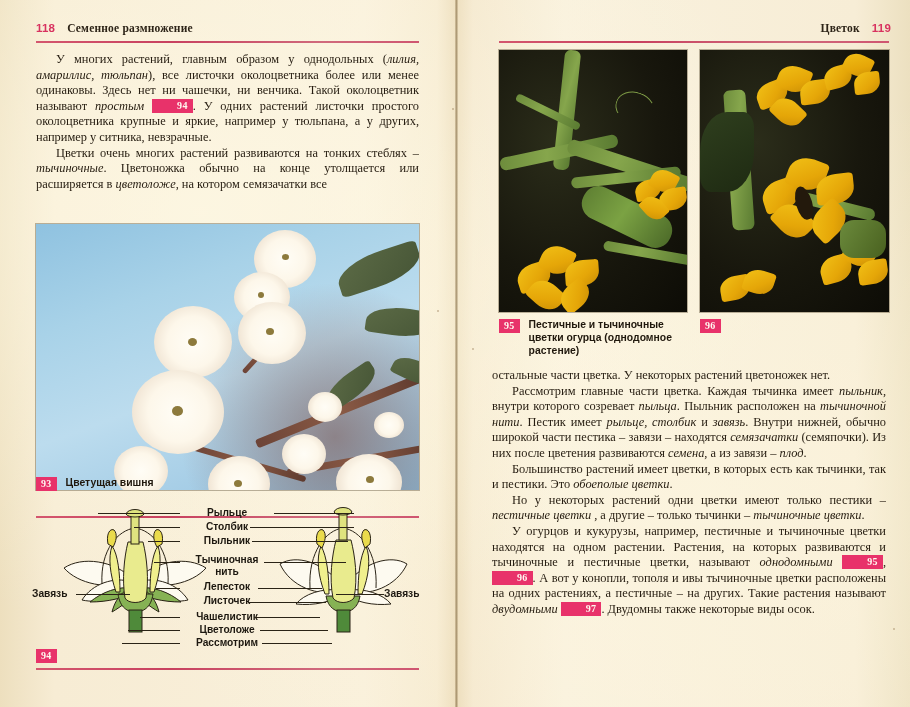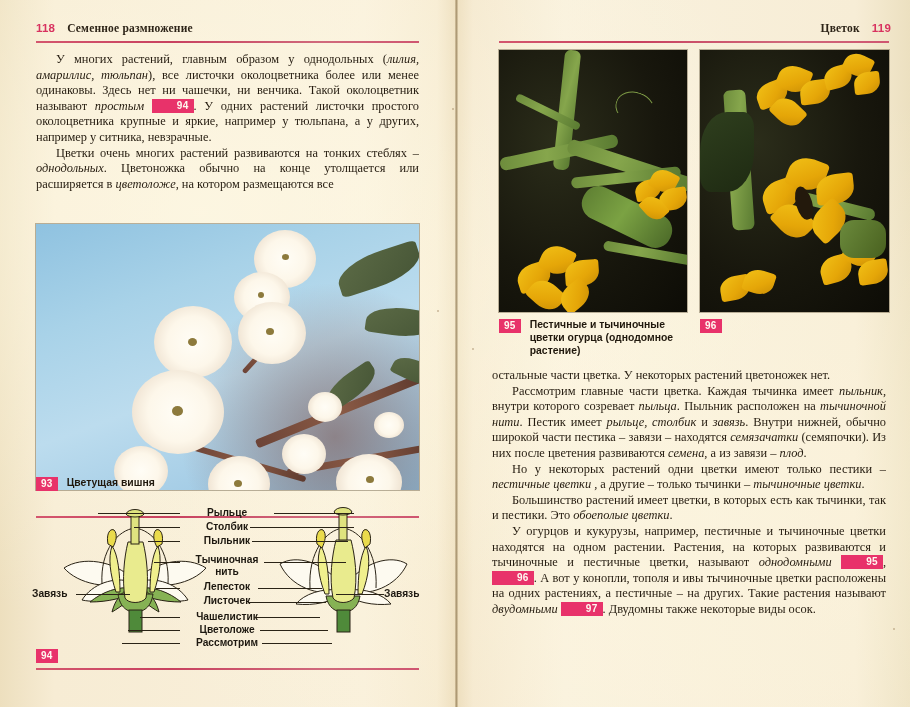--- a/index.html
+++ b/index.html
@@ -31,21 +31,21 @@
   .rule{position:absolute;height:1.6px;
     background:linear-gradient(90deg,#d4566e,#c8415f 35%,#d06a7c 75%,#cf5570);}
 
   
   .col{position:absolute;font-size:12.4px;line-height:15.6px;color:#251c10;
     text-align:justify;}
   .col p{margin:0;text-indent:20px;}
   .col p.noind{text-indent:0;}
   .it{font-style:italic;}
   .badge{display:inline-block;background:#e8326a;color:#fff8f0;
-    font-family:Liberation Sans, sans-serif;font-weight:bold;
+    font-family:Liberation Serif, serif;font-weight:bold;
     font-size:10px;line-height:12px;padding:1px 5px 1px 5px;
     vertical-align:1px;letter-spacing:.3px;}
 
   
   .figcap{display:flex;align-items:flex-start;gap:9px;}
   .figcap .badge{flex:none;margin-top:1px;}
   .capt{font-family:"Liberation Sans",sans-serif;font-weight:bold;
     font-size:10.4px;line-height:13px;color:#20180d;}
 
   
@@ -95,21 +95,21 @@
   <div class="page page-left">
 
     <div class="runhead" style="left:36px;top:22px;">
       <span class="folio">118</span>
       <span>Семенное размножение</span>
     </div>
     <div class="rule" style="left:36px;top:41px;width:383px;"></div>
 
     <div class="col" id="left-col" style="left:36px;top:52px;width:383px;">
         <p><span>У многих растений, главным образом у однодольных (</span><span class="it">лилия, амариллис, тюльпан</span><span>), все листочки околоцветника более или менее одинаковы. Здесь нет ни чашечки, ни венчика. Такой околоцветник называют </span><span class="it">простым</span><span> </span><span class="badge">94</span><span>. У одних растений листочки простого околоцветника крупные и яркие, например у тюльпана, а у других, например у ситника, невзрачные.</span></p>
-        <p><span>Цветки очень многих растений развиваются на тонких стеблях – </span><span class="it">однодольных</span><span>. Цветоножка обычно на конце утолщается или расширяется в </span><span class="it">цветоложе</span><span>, на котором размещаются все</span></p>
+        <p><span>Цветки очень многих растений развиваются на тонких стеблях – </span><span class="it">тычиночные</span><span>. Цветоножка обычно на конце утолщается или расширяется в </span><span class="it">цветоложе</span><span>, на котором семязачатки все</span></p>
       </div>
 
     <div class="photo cherry" style="left:36px;top:224px;width:383px;height:266px;">
       <div class="branch" style="left:214px;top:182px;width:180px;height:9px;transform:rotate(-22deg);"></div>
       <div class="branch" style="left:250px;top:232px;width:150px;height:7px;transform:rotate(-10deg);"></div>
       <div class="branch" style="left:152px;top:236px;width:120px;height:6px;transform:rotate(16deg);"></div>
       <div class="branch" style="left:196px;top:120px;width:70px;height:5px;transform:rotate(-48deg);"></div>
       <div class="leafd" style="left:300px;top:28px;width:86px;height:34px;transform:rotate(-18deg);"></div>
       <div class="leafd" style="left:330px;top:84px;width:70px;height:28px;transform:rotate(8deg);"></div>
       <div class="leafd" style="left:286px;top:150px;width:58px;height:24px;transform:rotate(-34deg);"></div>
@@ -306,22 +306,22 @@
       <span class="badge">95</span>
       <span class="capt">Пестичные и тычиночные цветки огурца (однодомное растение)</span>
     </div>
     <div class="figcap" style="position:absolute;left:236px;top:318px;width:189px;">
       <span class="badge">96</span>
     </div>
 
     <div class="col" id="right-col" style="left:28px;top:368px;width:394px;">
         <p class="noind"><span>остальные части цветка. У некоторых растений цветоножек нет.</span></p>
         <p><span>Рассмотрим главные части цветка. Каждая тычинка имеет </span><span class="it">пыльник</span><span>, внутри которого созревает </span><span class="it">пыльца</span><span>. Пыльник расположен на </span><span class="it">тычиночной нити</span><span>. Пестик имеет </span><span class="it">рыльце, столбик</span><span> и </span><span class="it">завязь</span><span>. Внутри нижней, обычно широкой части пестика – завязи – находятся </span><span class="it">семязачатки</span><span> (семяпочки). Из них после цветения развиваются </span><span class="it">семена</span><span>, а из завязи – </span><span class="it">плод</span><span>.</span></p>
+        <p><span>Большинство растений имеет цветки, в которых есть как тычинки, так и пестики. Это </span><span class="it">обоеполые цветки</span><span>.</span></p>
         <p><span>Но у некоторых растений одни цветки имеют только пестики – </span><span class="it">пестичные цветки</span><span> , а другие – только тычинки – </span><span class="it">тычиночные цветки</span><span>.</span></p>
-        <p><span>Большинство растений имеет цветки, в которых есть как тычинки, так и пестики. Это </span><span class="it">обоеполые цветки</span><span>.</span></p>
         <p><span>У огурцов и кукурузы, например, пестичные и тычиночные цветки находятся на одном растении. Растения, на которых развиваются и тычиночные и пестичные цветки, называют </span><span class="it">однодомными</span><span> </span><span class="badge">95</span><span>, </span><span class="badge">96</span><span>. А вот у конопли, тополя и ивы тычиночные цветки расположены на одних растениях, а пестичные – на других. Такие растения называют </span><span class="it">двудомными</span><span> </span><span class="badge">97</span><span>. Двудомны также некоторые виды осок.</span></p>
       </div>
   </div>
 
   <div class="gutter"></div>
 
   <div class="tiny-speck" style="left:452px;top:108px;"></div>
   <div class="tiny-speck" style="left:437px;top:310px;"></div>
   <div class="tiny-speck" style="left:472px;top:348px;"></div>
   <div class="tiny-speck" style="left:893px;top:628px;"></div>

